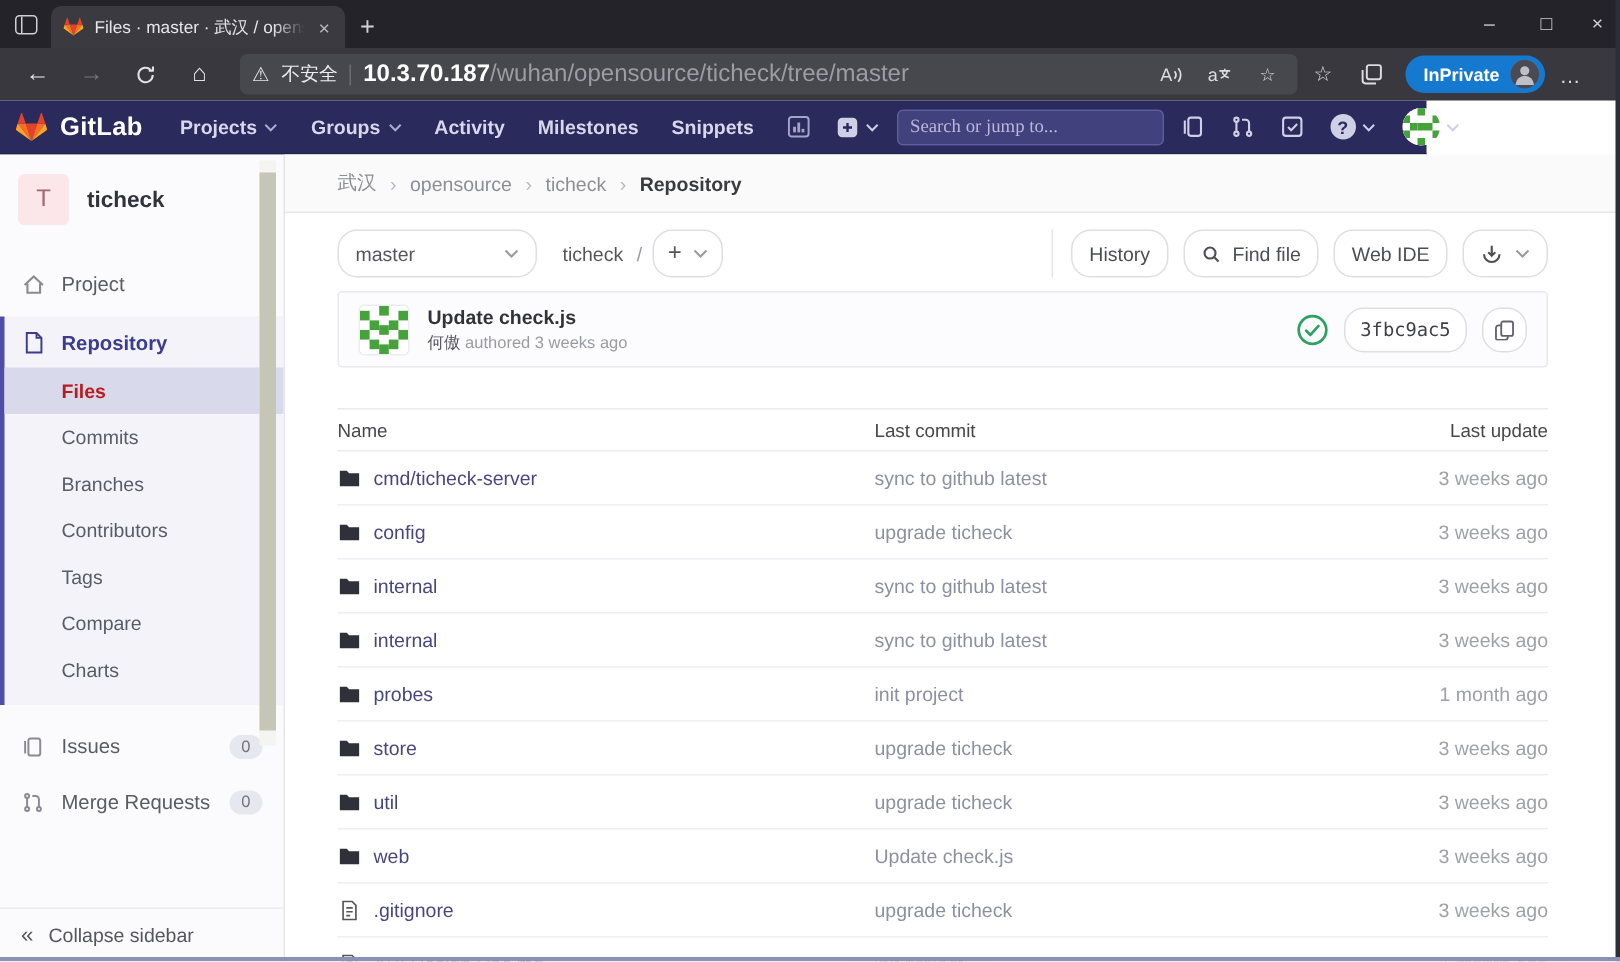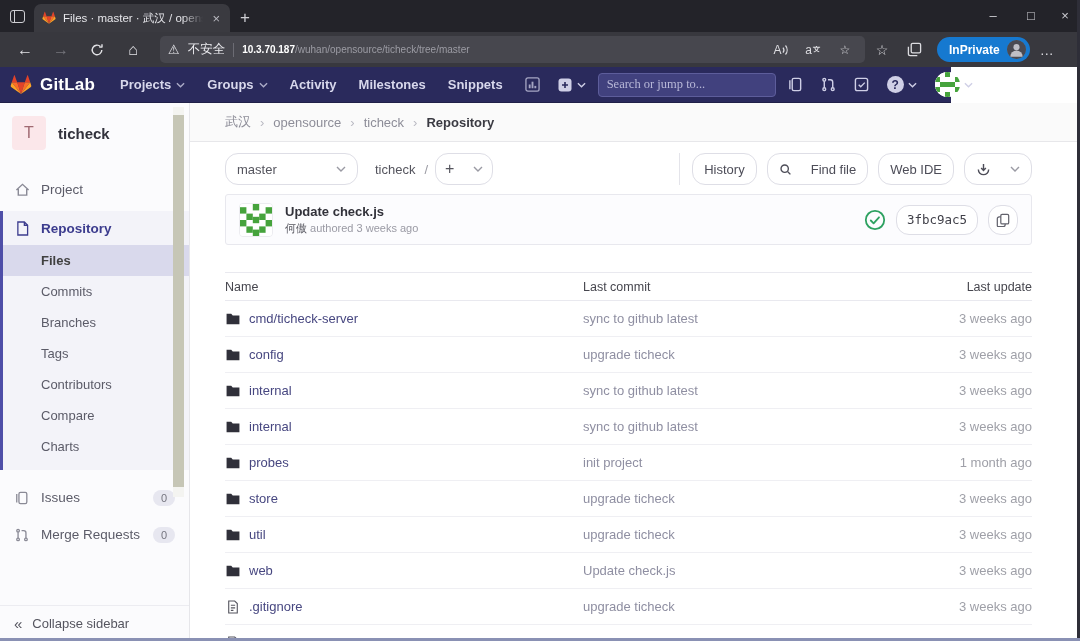--- a/index.html
+++ b/index.html
@@ -24,21 +24,21 @@
   .win-btn.close { width:30px; }
 
   
   .toolbar { position:absolute; top:32px; left:0; width:1080px; height:35px; background:#38383e; display:flex; align-items:center; padding:0 8px; gap:2px; }
   .nav-btn { width:34px; height:28px; display:flex; align-items:center; justify-content:center; color:#e2e2e6; font-size:16px; border-radius:4px; }
   .nav-btn.disabled { color:#75757c; }
   .url-pill { height:27px; flex:0 0 705px; margin-left:8px; background:#47474e; border-radius:5px; display:flex; align-items:center; padding:0 8px; gap:8px; color:#e8e8ec; }
   .warn-icon { color:#e6e6ea; font-size:13px; }
   .not-secure { font-size:12.5px; color:#ececf0; }
   .url-divider { width:1px; height:14px; background:#6c6c74; }
-  .url-text { flex:1; font-size:10px; white-space:nowrap; overflow:hidden; }
+  .url-text { flex:1; font-size:16px; white-space:nowrap; overflow:hidden; }
   .url-host { color:#ffffff; font-weight:bold; }
   .url-path { color:#9c9ca4; }
   .pill-icon { display:flex; align-items:center; justify-content:center; width:24px; height:24px; color:#dcdce0; font-size:12px; }
   .chrome-icon { width:30px; height:28px; display:flex; align-items:center; justify-content:center; color:#dcdce0; font-size:14px; }
   .inprivate-badge { height:25px; margin-left:6px; background:#1679d0; border-radius:13px; display:flex; align-items:center; gap:7px; padding:0 4px 0 12px; }
   .inprivate-label { color:#fff; font-size:12px; font-weight:bold; }
   .inprivate-avatar { width:19px; height:19px; border-radius:50%; background:#5b5b63; display:flex; align-items:center; justify-content:center; overflow:hidden; }
 
   
   .gl-navbar { position:absolute; top:67px; left:0; width:951px; height:36px; background:#2a2a5c; border-bottom:1px solid #202048; display:flex; align-items:center; padding:0 10px; }
@@ -63,35 +63,35 @@
   .proj-row { display:flex; align-items:center; gap:12px; padding:13px 14px 12px 12px; }
   .proj-avatar { width:34px; height:34px; border-radius:4px; background:#fbe7ea; color:#a06a72; font-size:16px; display:flex; align-items:center; justify-content:center; }
   .proj-name { font-size:15px; font-weight:bold; color:#32323c; }
   .side-item { display:flex; align-items:center; gap:11px; height:31px; padding:0 14px; color:#5b5b68; font-size:13.5px; }
   .side-item .icn { width:16px; display:flex; justify-content:center; color:#8a8a96; }
   .side-item.top { margin-top:12px; }
   .repo-section { margin-top:6px; background:#f3f3f9; border-left:3px solid #4e4ea8; padding-bottom:8px; }
   .repo-head { display:flex; align-items:center; gap:11px; height:34px; padding:0 14px 0 11px; color:#3c3c8e; font-size:13.5px; font-weight:bold; }
   .repo-head .icn { width:16px; display:flex; justify-content:center; color:#3c3c8e; }
   .repo-sub { display:flex; align-items:center; height:31px; padding-left:38px; color:#5b5b68; font-size:13px; }
-  .repo-sub.active { background:#d9d9ec; color:#404040; font-weight:bold; }
+  .repo-sub.active { background:#d9d9ec; color:#b91c1c; font-weight:bold; }
   .count-badge { margin-left:auto; background:#e7e7f0; color:#75757f; border-radius:9px; font-size:11px; padding:2px 8px; }
   .collapse-row { margin-top:auto; display:flex; align-items:center; gap:10px; height:36px; padding:0 14px; color:#55555f; font-size:13px; border-top:1px solid #ececf1; }
   .side-scrollbar { position:absolute; top:4px; right:5px; width:11px; height:390px; background:#f4f4f1; z-index:5; }
   .side-scroll-thumb { position:absolute; top:8px; left:0; width:11px; height:372px; background:#c6c6b6; }
 
   
   .main { flex:1; background:#fff; min-width:0; }
   .breadcrumb-bar { height:39px; background:#fafafa; border-bottom:1px solid #e7e7ea; display:flex; align-items:center; padding-left:35px; gap:9px; font-size:13px; color:#8d8d98; }
   .crumb-sep { color:#b9b9c2; }
   .crumb-last { color:#3a3a42; font-weight:bold; }
   .content { padding:0 48px 0 35px; }
 
   .branch-row { margin-top:11px; display:flex; align-items:center; height:32px; }
-  .btn { height:32px; border:1px solid #dedee6; border-radius:13px; background:#fff; display:flex; align-items:center; justify-content:center; gap:19px; color:#4d4d58; font-size:13px; padding:0 11px; }
+  .btn { height:32px; border:1px solid #dedee6; border-radius:13px; background:#fff; display:flex; align-items:center; justify-content:center; gap:8px; color:#4d4d58; font-size:13px; padding:0 11px; }
   .branch-select { width:133px; justify-content:space-between; color:#55555e; }
   .proj-path { margin-left:17px; color:#55555e; }
   .path-slash { margin:0 7px 0 9px; color:#9a9aa3; }
   .plus-btn { padding:0 9px; }
   .plus-glyph { font-size:16px; color:#55555e; line-height:1; }
   .branch-right { margin-left:auto; display:flex; align-items:center; gap:10px; }
   .v-divider { width:1px; height:32px; background:#e4e4ea; margin-right:2px; }
   .chev { color:#9a9aa3; }
 
   .commit-box { margin-top:9px; height:51px; border:1px solid #e8e8ee; border-radius:3px; background:#fcfcfe; display:flex; align-items:center; padding:0 13px; gap:12px; }
@@ -329,24 +329,24 @@
         <div class="repo-sub active">
             <span>Files</span>
           </div>
         <div class="repo-sub">
             <span>Commits</span>
           </div>
         <div class="repo-sub">
             <span>Branches</span>
           </div>
         <div class="repo-sub">
+            <span>Contributors</span>
+          </div>
+        <div class="repo-sub">
             <span>Tags</span>
-          </div>
-        <div class="repo-sub">
-            <span>Contributors</span>
           </div>
         <div class="repo-sub">
             <span>Compare</span>
           </div>
         <div class="repo-sub">
             <span>Charts</span>
           </div>
       </div>
       <div class="side-item top">
         <span class="icn">

